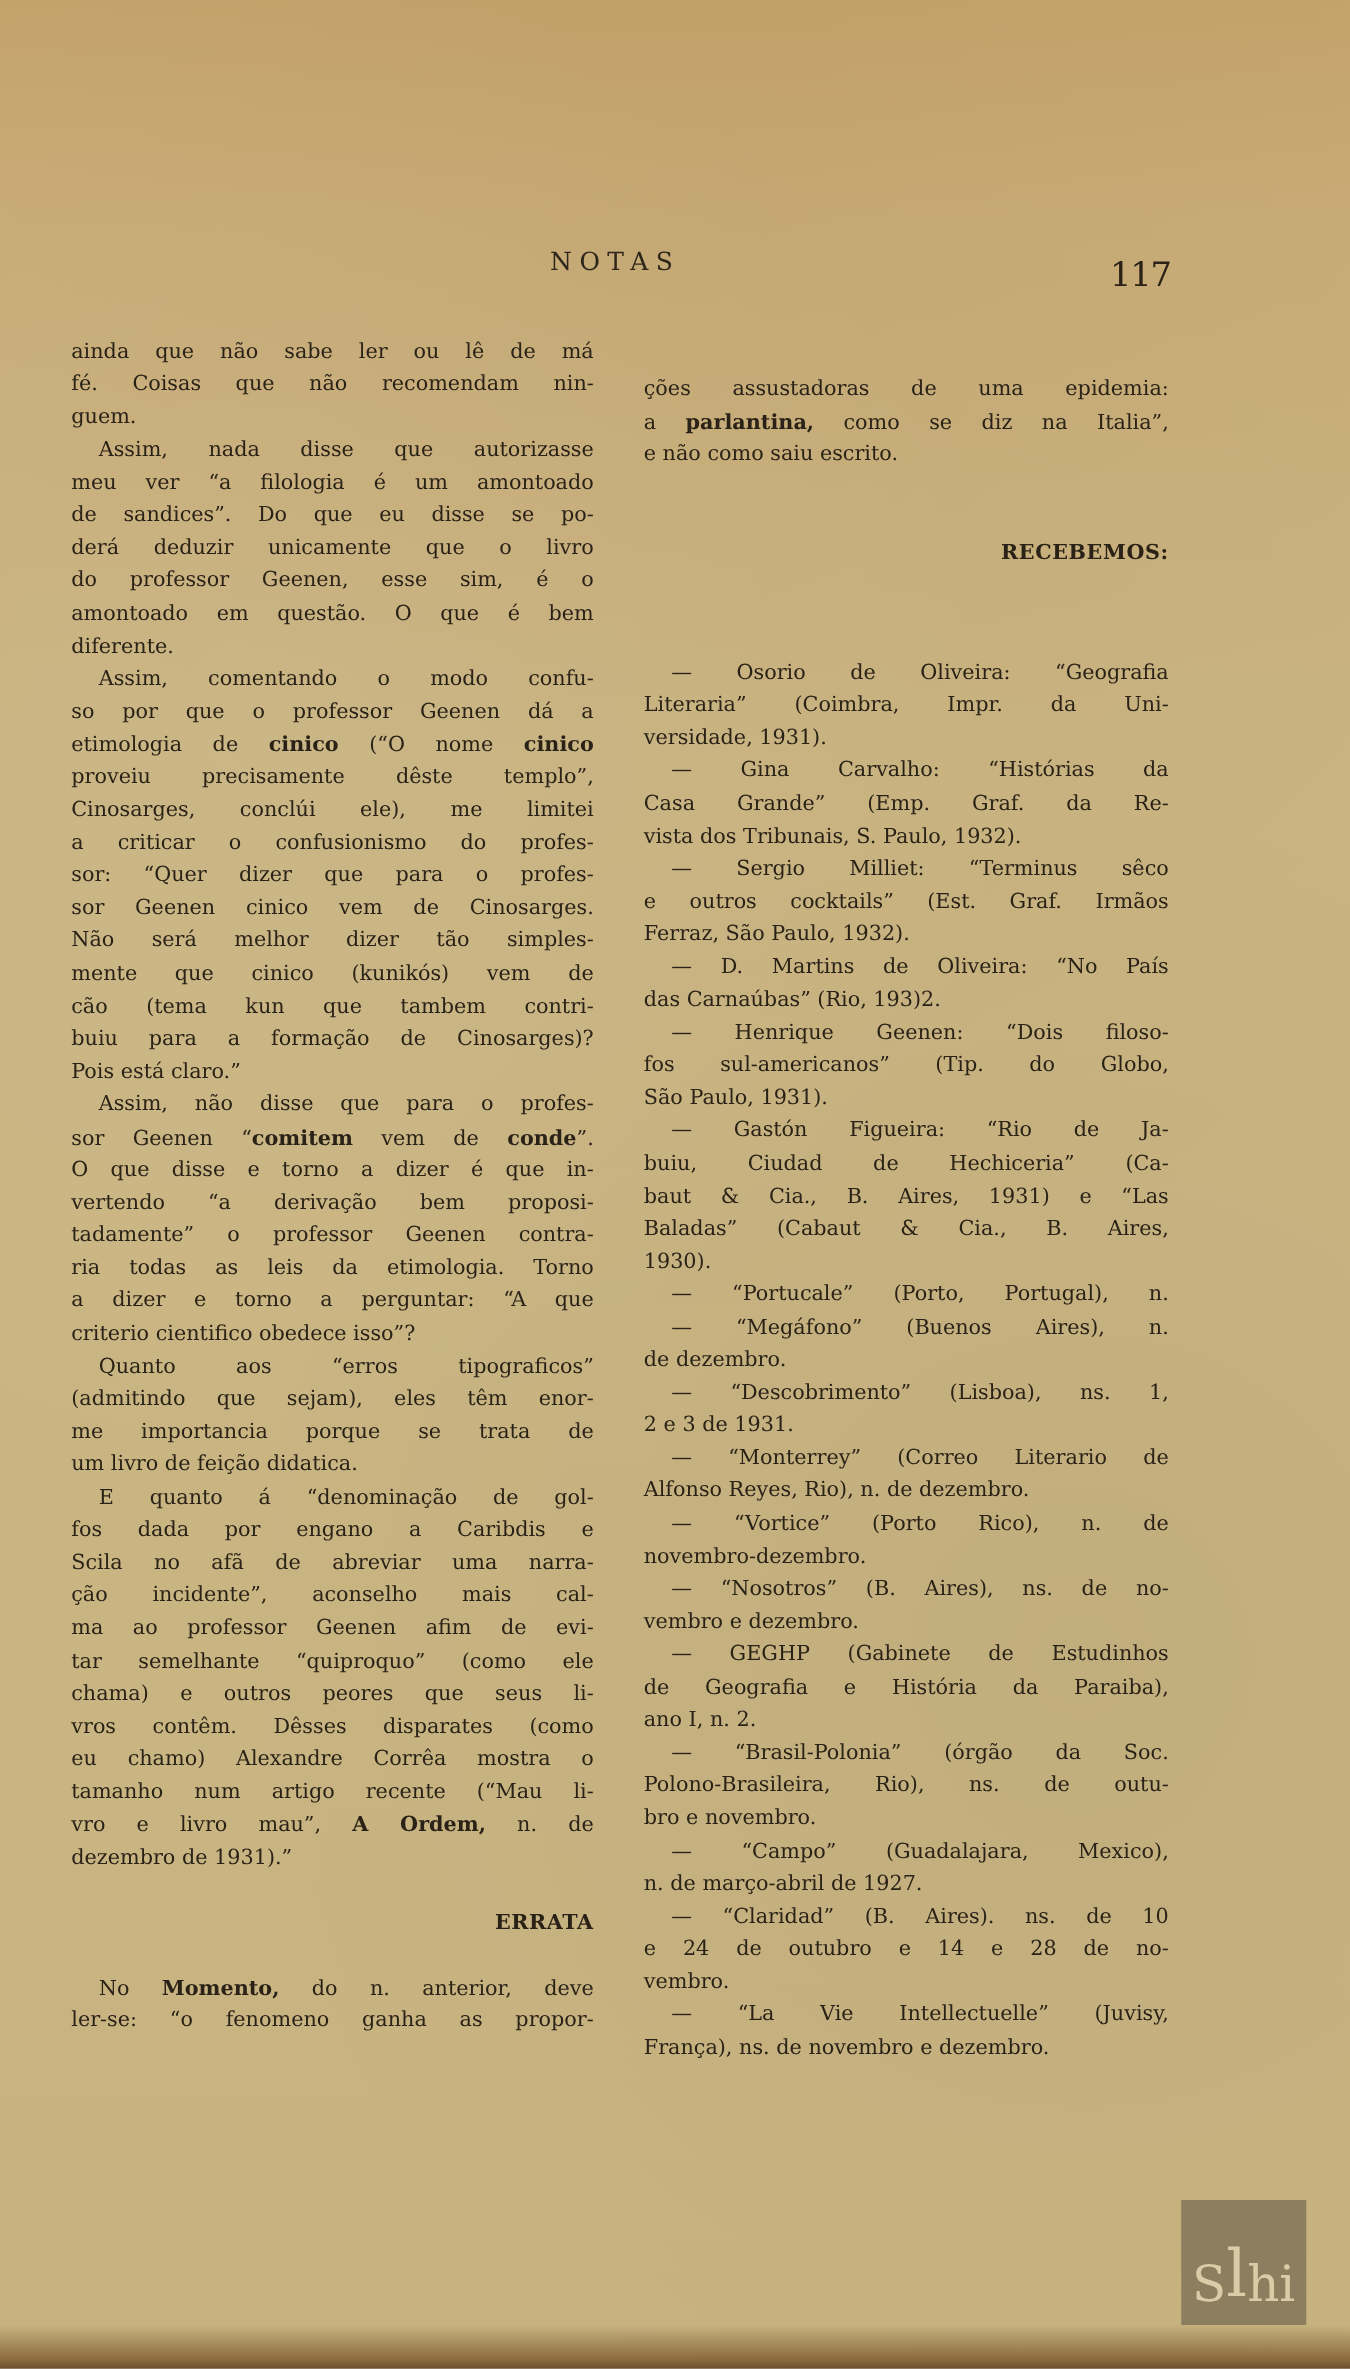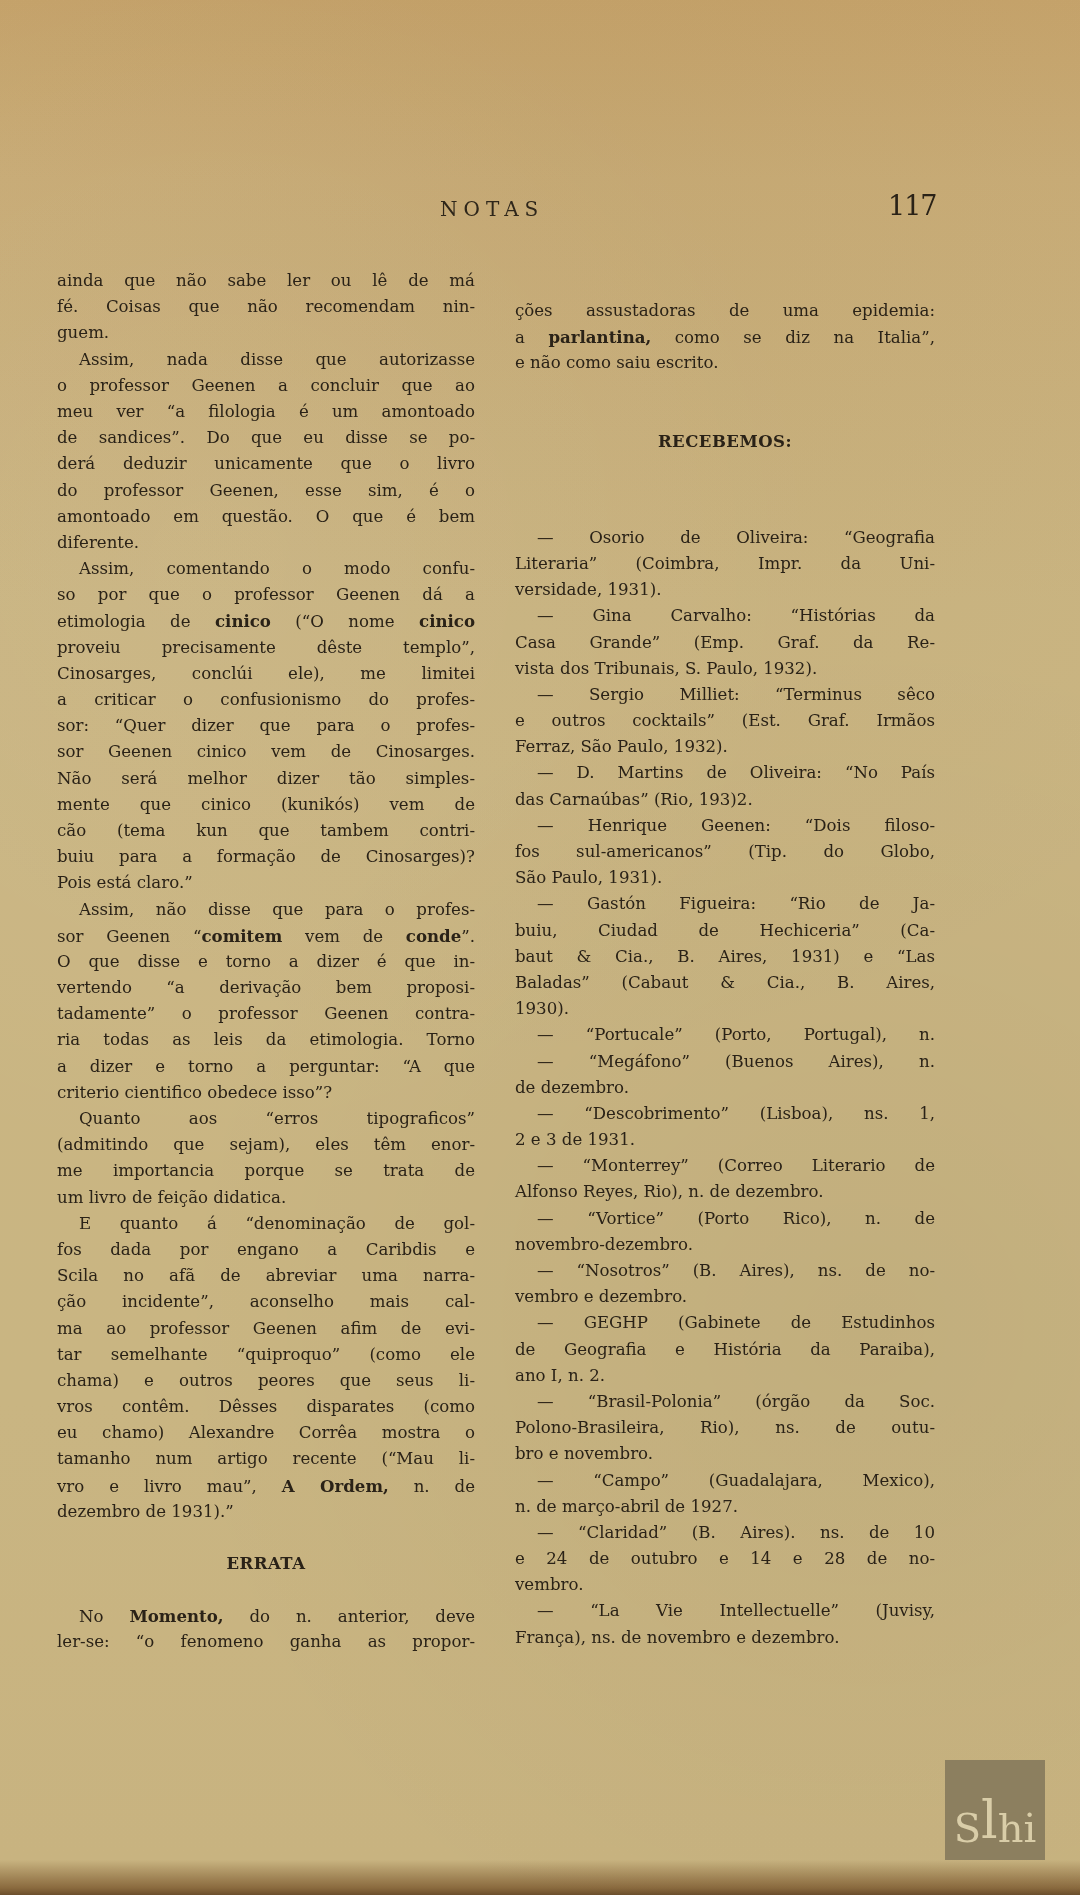--- a/index.html
+++ b/index.html
@@ -14,37 +14,37 @@
     background:
       radial-gradient(circle at 20% 30%, rgba(255,255,255,0.05), transparent 40%),
       radial-gradient(circle at 80% 70%, rgba(0,0,0,0.04), transparent 45%),
       radial-gradient(circle at 50% 10%, rgba(120,80,30,0.06), transparent 50%);
   }
   .running-head {
     position:absolute; top:197px; left:440px;
     font-size:20px; letter-spacing:6px; color:#2e261a;
   }
   .page-number {
-    position:absolute; top:190px; left:888px;
+    position:absolute; top:205px; left:888px;
     font-size:27px; color:#2a2217; letter-spacing:-1px;
   }
   .col {
     position:absolute; top:268px; width:418px;
     font-size:16.6px; line-height:26.2px;
     text-align:justify; text-align-last:auto;
     hyphens:manual;
   }
   .col-left { left:57px; }
   .col-right { left:515px; width:420px;margin-top:30px; }
   .line { display:block; text-align:justify; text-align-last:justify; white-space:nowrap; height:26.2px; }
   .line.last { text-align-last:left; }
   .line.indent { padding-left:22px; }
   .line .b { font-weight:bold; }
   .heading {
-    display:block; text-align:center; font-weight:bold; font-size:16.5px;
+    display:block; text-align:right; font-weight:bold; font-size:16.5px;
     letter-spacing:0.5px; height:26.2px;
   }
   .gap-1 { height:26px; }
   .gap-2 { height:52px; }
   .gap-18 { height:18px; }
   .logo {
     position:absolute; left:945px; top:1760px; width:100px; height:100px;
     background:#8c7f5f; color:#d9cda8;
     display:flex; align-items:flex-end; justify-content:center;
     font-family:"DejaVu Serif", serif; font-size:40px; line-height:1;
@@ -58,21 +58,20 @@
 <div class="grain"></div>
 
 <div class="running-head">NOTAS</div>
 <div class="page-number">117</div>
 
 <div class="col col-left">
   <span class="line">ainda que não sabe ler ou lê de má</span>
   <span class="line">fé. Coisas que não recomendam nin-</span>
   <span class="line last">guem.</span>
   <span class="line indent">Assim, nada disse que autorizasse</span>
-  <span class="line">o professor Geenen a concluir que ao</span>
   <span class="line">meu ver “a filologia é um amontoado</span>
   <span class="line">de sandices”. Do que eu disse se po-</span>
   <span class="line">derá deduzir unicamente que o livro</span>
   <span class="line">do professor Geenen, esse sim, é o</span>
   <span class="line">amontoado em questão. O que é bem</span>
   <span class="line last">diferente.</span>
   <span class="line indent">Assim, comentando o modo confu-</span>
   <span class="line">so por que o professor Geenen dá a</span>
   <span class="line">
     <span>etimologia de </span><span class="b">cinico</span><span> (“O nome </span><span class="b">cinico</span>

